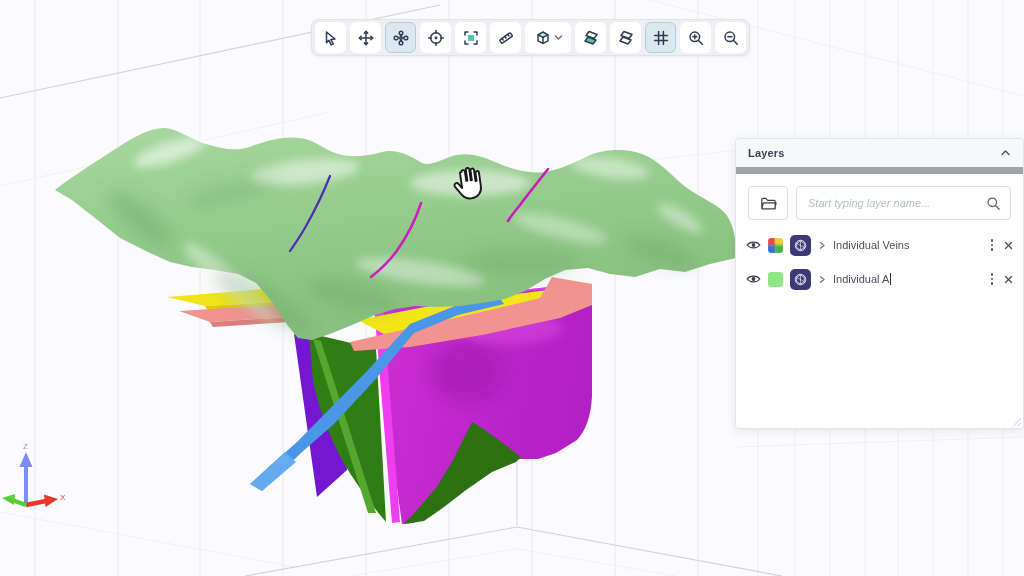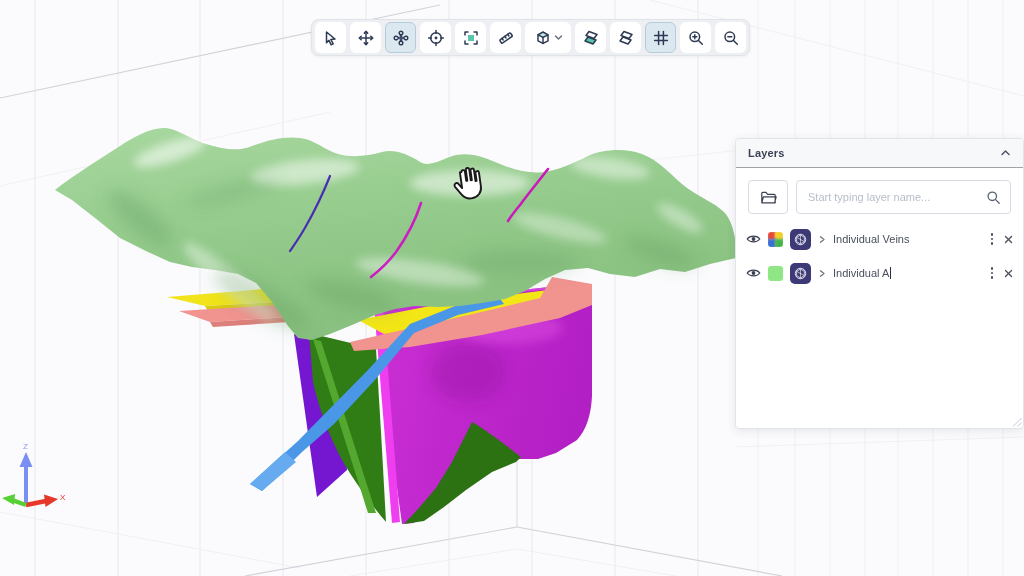--- a/index.html
+++ b/index.html
@@ -15,30 +15,30 @@
   .tbtn{width:29px;height:29px;background:#ffffff;border:1px solid transparent;border-radius:6px;
     display:flex;align-items:center;justify-content:center;cursor:pointer;}
   .tbtn.active{background:#dce8ef;border-color:#b4ccda;}
   .tbtn.wide{width:44px;gap:2px;}
   .ticon{stroke:#2e3a54;fill:none;stroke-width:1.5;stroke-linecap:round;stroke-linejoin:round;}
 
   
   .panel{position:absolute;left:735px;top:138px;width:287px;height:289px;background:#fff;
     border:1px solid #e1e4ea;border-radius:4px;box-shadow:0 2px 10px rgba(40,50,70,.10);z-index:20;
     display:flex;flex-direction:column;}
-  .panel-header{height:28px;background:#f7f8fa;border-bottom:1px solid #a3a3a3;
+  .panel-header{height:28px;background:#f7f8fa;border-bottom:7px solid #a3a3a3;
     display:flex;align-items:center;justify-content:space-between;padding:0 12px;border-radius:4px 4px 0 0;}
   .panel-title{font-size:11px;color:#3c4257;font-weight:bold;letter-spacing:.2px;}
   .search-row{display:flex;gap:8px;padding:12px 12px 8px 12px;align-items:center;}
   .folder-btn{width:38px;height:32px;background:#fff;border:1px solid #d7dce3;border-radius:4px;
     display:flex;align-items:center;justify-content:center;cursor:pointer;}
   .search-box{flex:1;height:32px;border:1px solid #d7dce3;border-radius:4px;display:flex;
     align-items:center;padding:0 9px;background:#fff;}
   .search-box input{border:none;outline:none;flex:1;font-size:11px;color:#333;
-    font-family:"Liberation Sans",sans-serif;background:transparent;min-width:0;}
+    font-family:"Liberation Sans",sans-serif;background:transparent;min-width:0;font-style:italic;}
   .search-box input::placeholder{color:#b7bec9;}
   .layer-row{display:flex;align-items:center;gap:7px;padding:0 10px;height:34px;}
   .swatch{width:15px;height:15px;border-radius:3px;overflow:hidden;position:relative;flex:0 0 auto;}
   .swatch .q{position:absolute;width:9px;height:9px;filter:blur(1px);}
   .q.tl{left:-1px;top:-1px;} .q.tr{right:-1px;top:-1px;} .q.bl{left:-1px;bottom:-1px;} .q.br{right:-1px;bottom:-1px;}
   .app-icon{width:21px;height:21px;border-radius:5px;background:#3d3876;display:flex;
     align-items:center;justify-content:center;flex:0 0 auto;}
   .layer-label{font-size:11px;color:#4a4f5e;flex:1;white-space:nowrap;overflow:hidden;display:flex;align-items:flex-end;}
   .caret{display:inline-block;width:1px;height:12px;background:#2b2f3a;margin-left:1px;}
   .kebab{display:flex;flex-direction:column;gap:2px;padding:2px 4px;cursor:pointer;}

